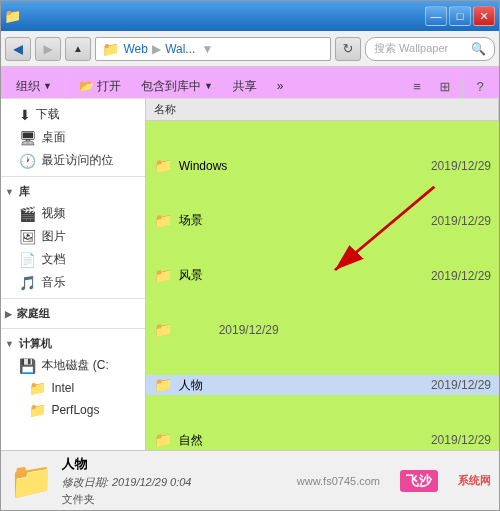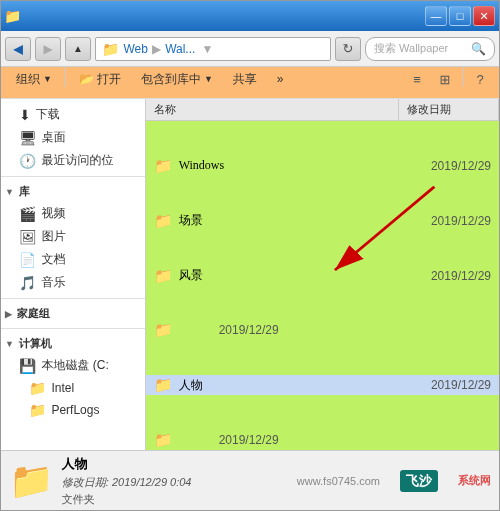--- a/index.html
+++ b/index.html
@@ -134,24 +134,24 @@
       display: flex;
       align-items: center;
       padding: 0 8px;
       gap: 4px;
       font-size: 12px;
       color: #999;
     }
 
     
     .toolbar {
-      background: #fdba74;
+      background: #f0abfc;
       height: 32px;
       display: flex;
-      align-items: flex-start;
+      align-items: flex-end;
       padding: 0 6px;
       border-bottom: 1px solid #ddd;
       gap: 2px;
       flex-shrink: 0;
     }
     .toolbar-btn {
       height: 24px;
       padding: 0 8px;
       background: transparent;
       border: 1px solid transparent;
@@ -273,21 +273,20 @@
     }
     .file-row.selected { background: #c5d9f5; }
     .file-icon {
       font-size: 15px;
       flex-shrink: 0;
     }
     .file-name {
       flex: 1;
       font-size: 12px;
       color: #000;
-      font-family: Liberation Serif, serif;
     }
     .file-date {
       width: 100px;
       font-size: 12px;
       color: #555;
       text-align: right;
     }
 
     
     .status-bar {
@@ -322,21 +321,21 @@
       font-size: 11px;
       color: #555;
     }
     .status-spacer { flex: 1; }
     .watermark {
       display: flex;
       align-items: center;
       gap: 20px;
     }
     .watermark-logo {
-      background: #0f766e;
+      background: #ec4899;
       color: white;
       padding: 2px 6px;
       border-radius: 3px;
       font-size: 13px;
       font-weight: bold;
     }
     .watermark-text {
       font-size: 11px;
       color: #e05050;
       font-weight: bold;
@@ -508,23 +507,20 @@
       </div>
     </div>
 
     <div class="file-pane-wrapper">
       <div class="file-pane">
 
         <div class="file-list-header">
           <div class="col-header name">
             <span>名称</span>
           </div>
-          <div class="col-header date">
-            <span>修改日期</span>
-          </div>
         </div>
 
         <div class="file-row">
           <span class="file-icon">📁</span>
           <span class="file-name">Windows</span>
           <span class="file-date">2019/12/29</span>
         </div>
         <div class="file-row">
           <span class="file-icon">📁</span>
           <span class="file-name">场景</span>
@@ -539,20 +535,21 @@
           <span class="file-icon">📁</span>
           <span class="file-date">2019/12/29</span>
         </div>
         <div class="file-row selected">
           <span class="file-icon">📁</span>
           <span class="file-name">人物</span>
           <span class="file-date">2019/12/29</span>
         </div>
         <div class="file-row">
           <span class="file-icon">📁</span>
+          <span class="file-name">自然</span>
           <span class="file-date">2019/12/29</span>
         </div>
       </div>
 
       <svg class="arrow-svg" viewBox="0 0 355 400" preserveAspectRatio="none">
         <defs>
           <marker id="arrowhead" markerWidth="10" markerHeight="7" refX="10" refY="3.5" orient="auto">
             <polygon points="0 0, 10 3.5, 0 7" fill="#cc0000"></polygon>
           </marker>
         </defs>

